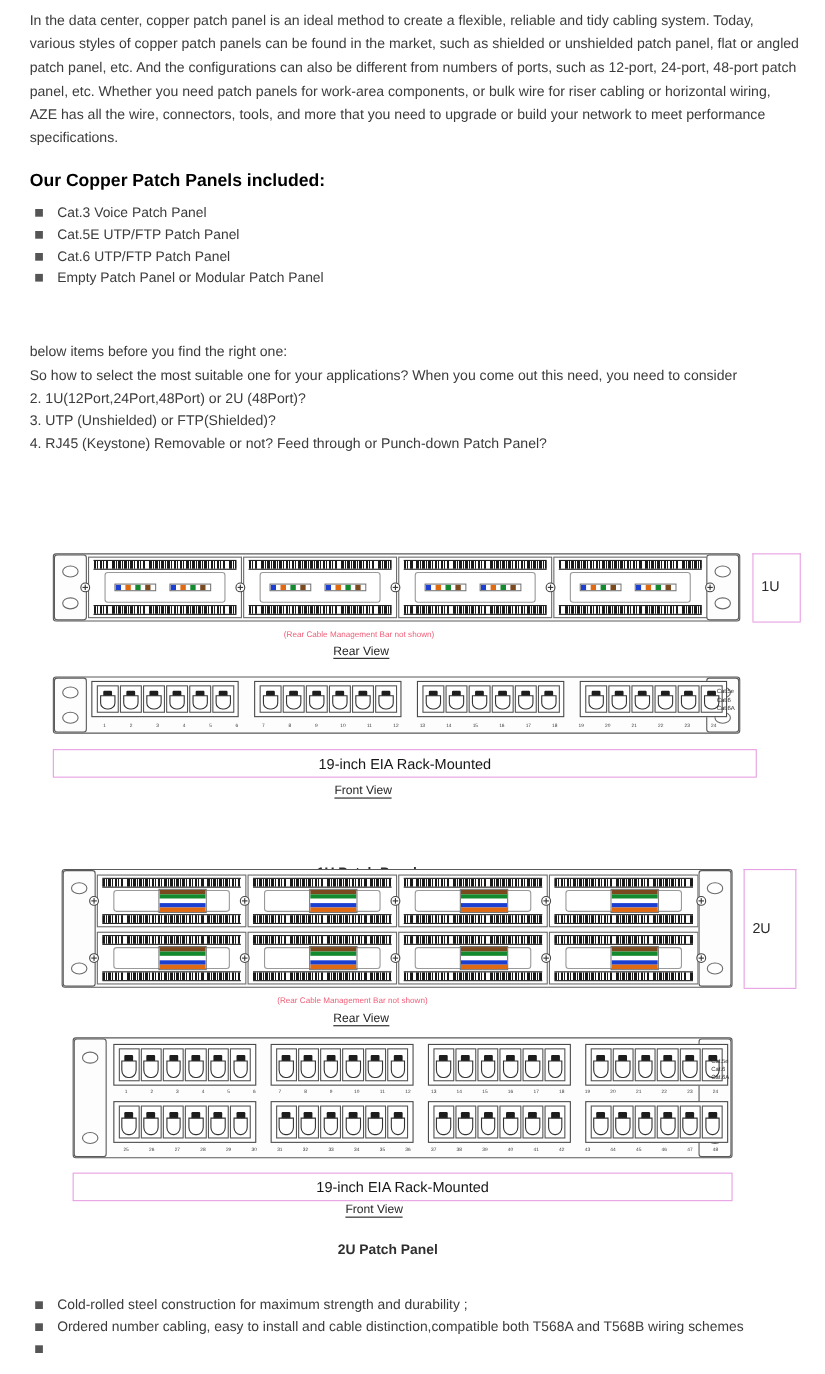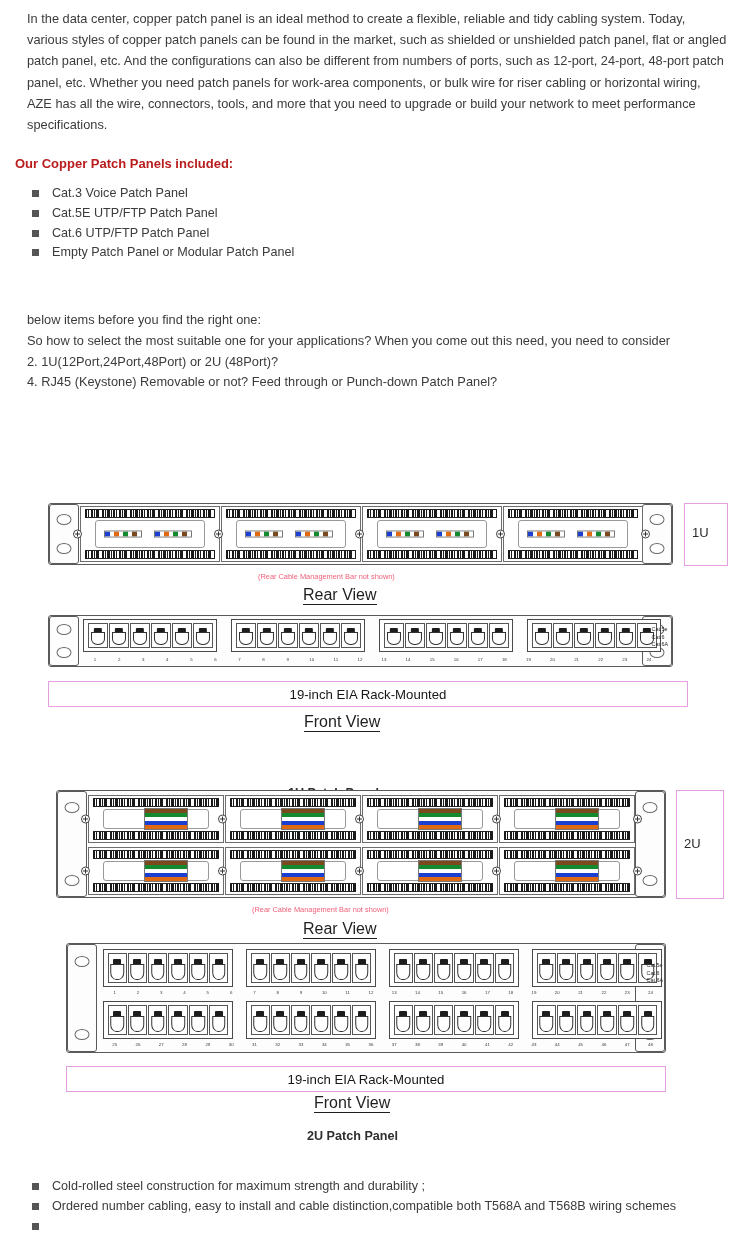--- a/index.html
+++ b/index.html
@@ -11,22 +11,22 @@
   }
   .page { position: relative; width: 750px; height: 1249px; overflow: hidden; }
 
   
   .intro {
     position: absolute; left: 27px; top: 8px; width: 700px;
     font-size: 12.8px; line-height: 21.2px; color: #3b3b3b;
     text-align: left;
   }
   .sub-head {
-    position: absolute; left: 15px; top: 156px;
-    font-size: 13px; font-weight: bold; color: #b91c1c;
+    position: absolute; left: 27px; top: 156px;
+    font-size: 16px; font-weight: bold; color: #000000;
   }
   ul.bullets {
     position: absolute; list-style: none; margin: 0; padding: 0;
   }
   ul.bullets.first { left: 27px; top: 184px; }
   ul.bullets.last  { left: 27px; top: 1177px; }
   ul.bullets li {
     position: relative; padding-left: 25px;
     font-size: 12.6px; line-height: 19.8px; color: #3b3b3b;
     white-space: nowrap;
@@ -133,21 +133,21 @@
   .dimlabel {
     position: absolute; font-size: 13px; color: #2b2b2b;
   }
   .cat-tags {
     position: absolute; font-size: 5.4px; color: #2b2b2b; line-height: 7.6px;
   }
   .note-red {
     position: absolute; font-size: 7.4px; color: #f0607a; white-space: nowrap;
   }
   .view-label {
-    position: absolute; font-size: 16px; color: #1f1f1f;
+    position: absolute; font-size: 11px; color: #1f1f1f;
     border-bottom: 1px solid #1f1f1f; padding-bottom: 0px;
     white-space: nowrap;
   }
   .rackband {
     position: absolute; border: 1px solid #e79fe3; background: #fff;
     display: flex; align-items: center; justify-content: center;
     font-size: 13.2px; color: #161616;
   }
   .panel-caption {
     position: absolute; font-size: 12.6px; font-weight: bold; color: #2f2f2f;
@@ -180,20 +180,21 @@
     <li>
       <span class="sq"></span>
       <span>Empty Patch Panel or Modular Patch Panel</span>
     </li>
   </ul>
 
   <div class="qblock">
     <p>below items before you find the right one:</p>
     <p>So how to select the most suitable one for your applications? When you come out this need, you need to consider</p>
     <p>2. 1U(12Port,24Port,48Port) or 2U (48Port)?</p>
+    <p>3. UTP (Unshielded) or FTP(Shielded)?</p>
     <p>4. RJ45 (Keystone) Removable or not? Feed through or Punch-down Patch Panel?</p>
   </div>
 
   <div class="rack" style="left:48px; top:503px; width:625px; height:62px;">
 
     <div class="ear left">
       <div class="hole" style="top:9px;"></div>
       <div class="hole" style="bottom:9px;"></div>
     </div>
     <div class="ear right">

